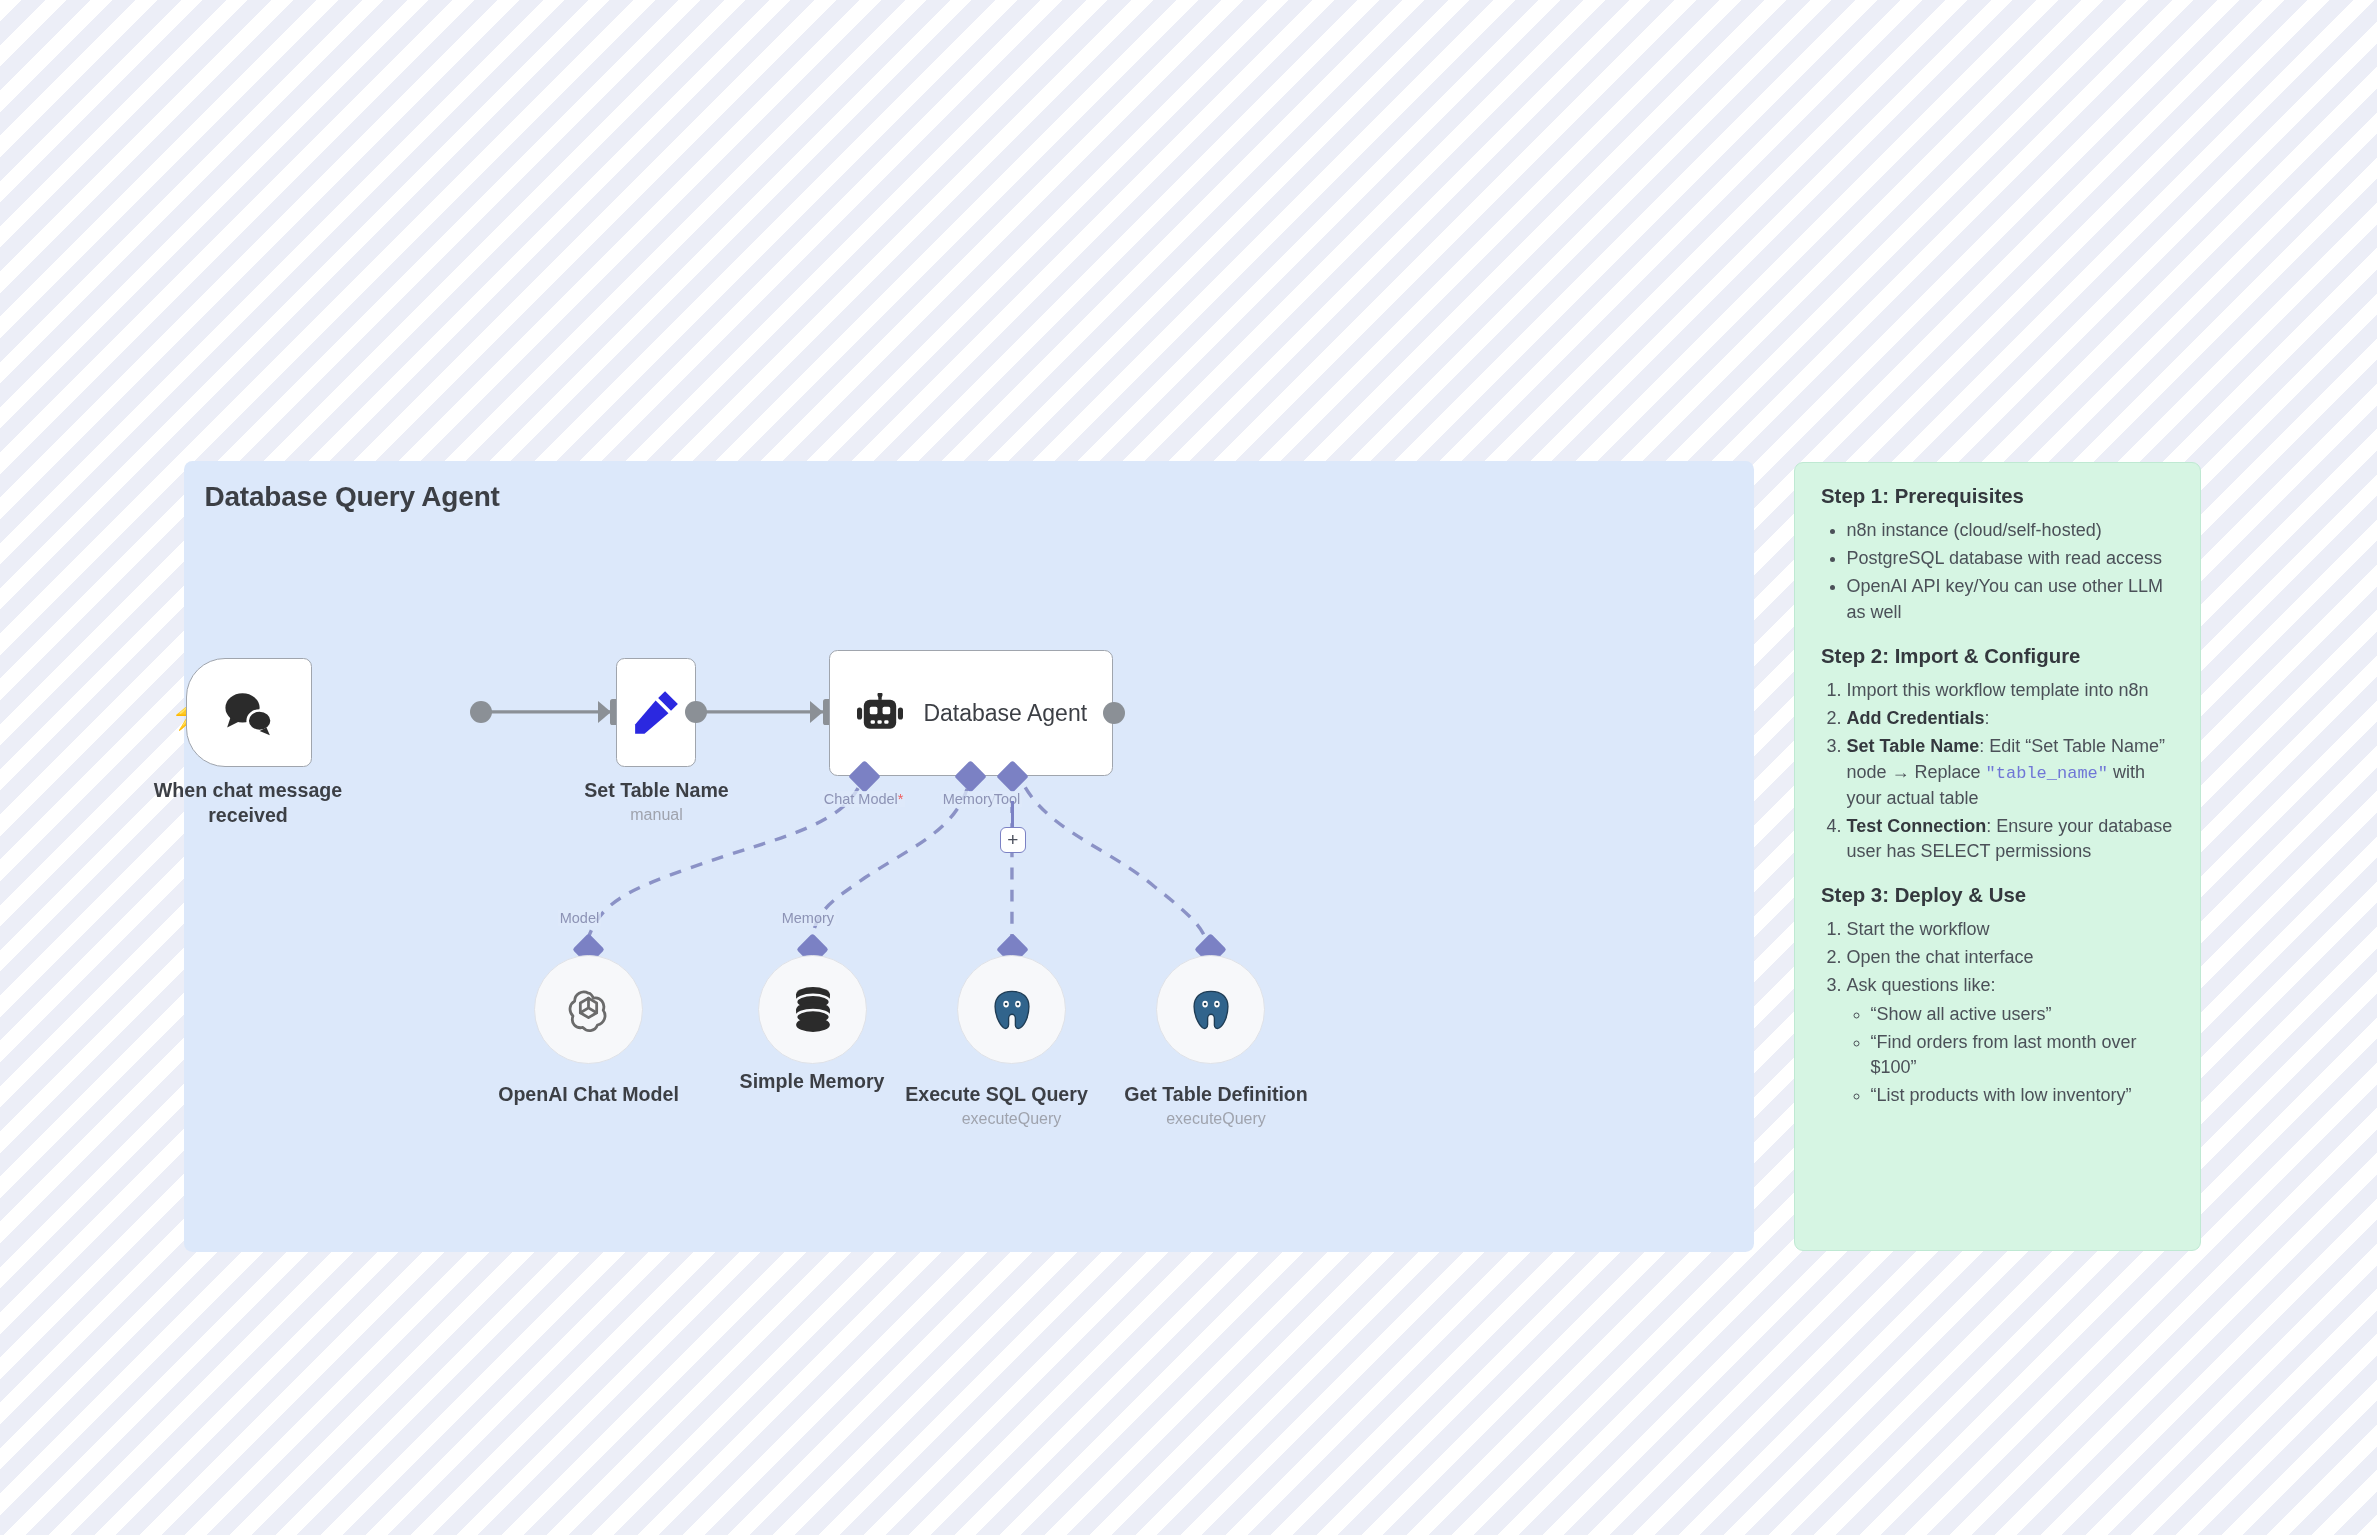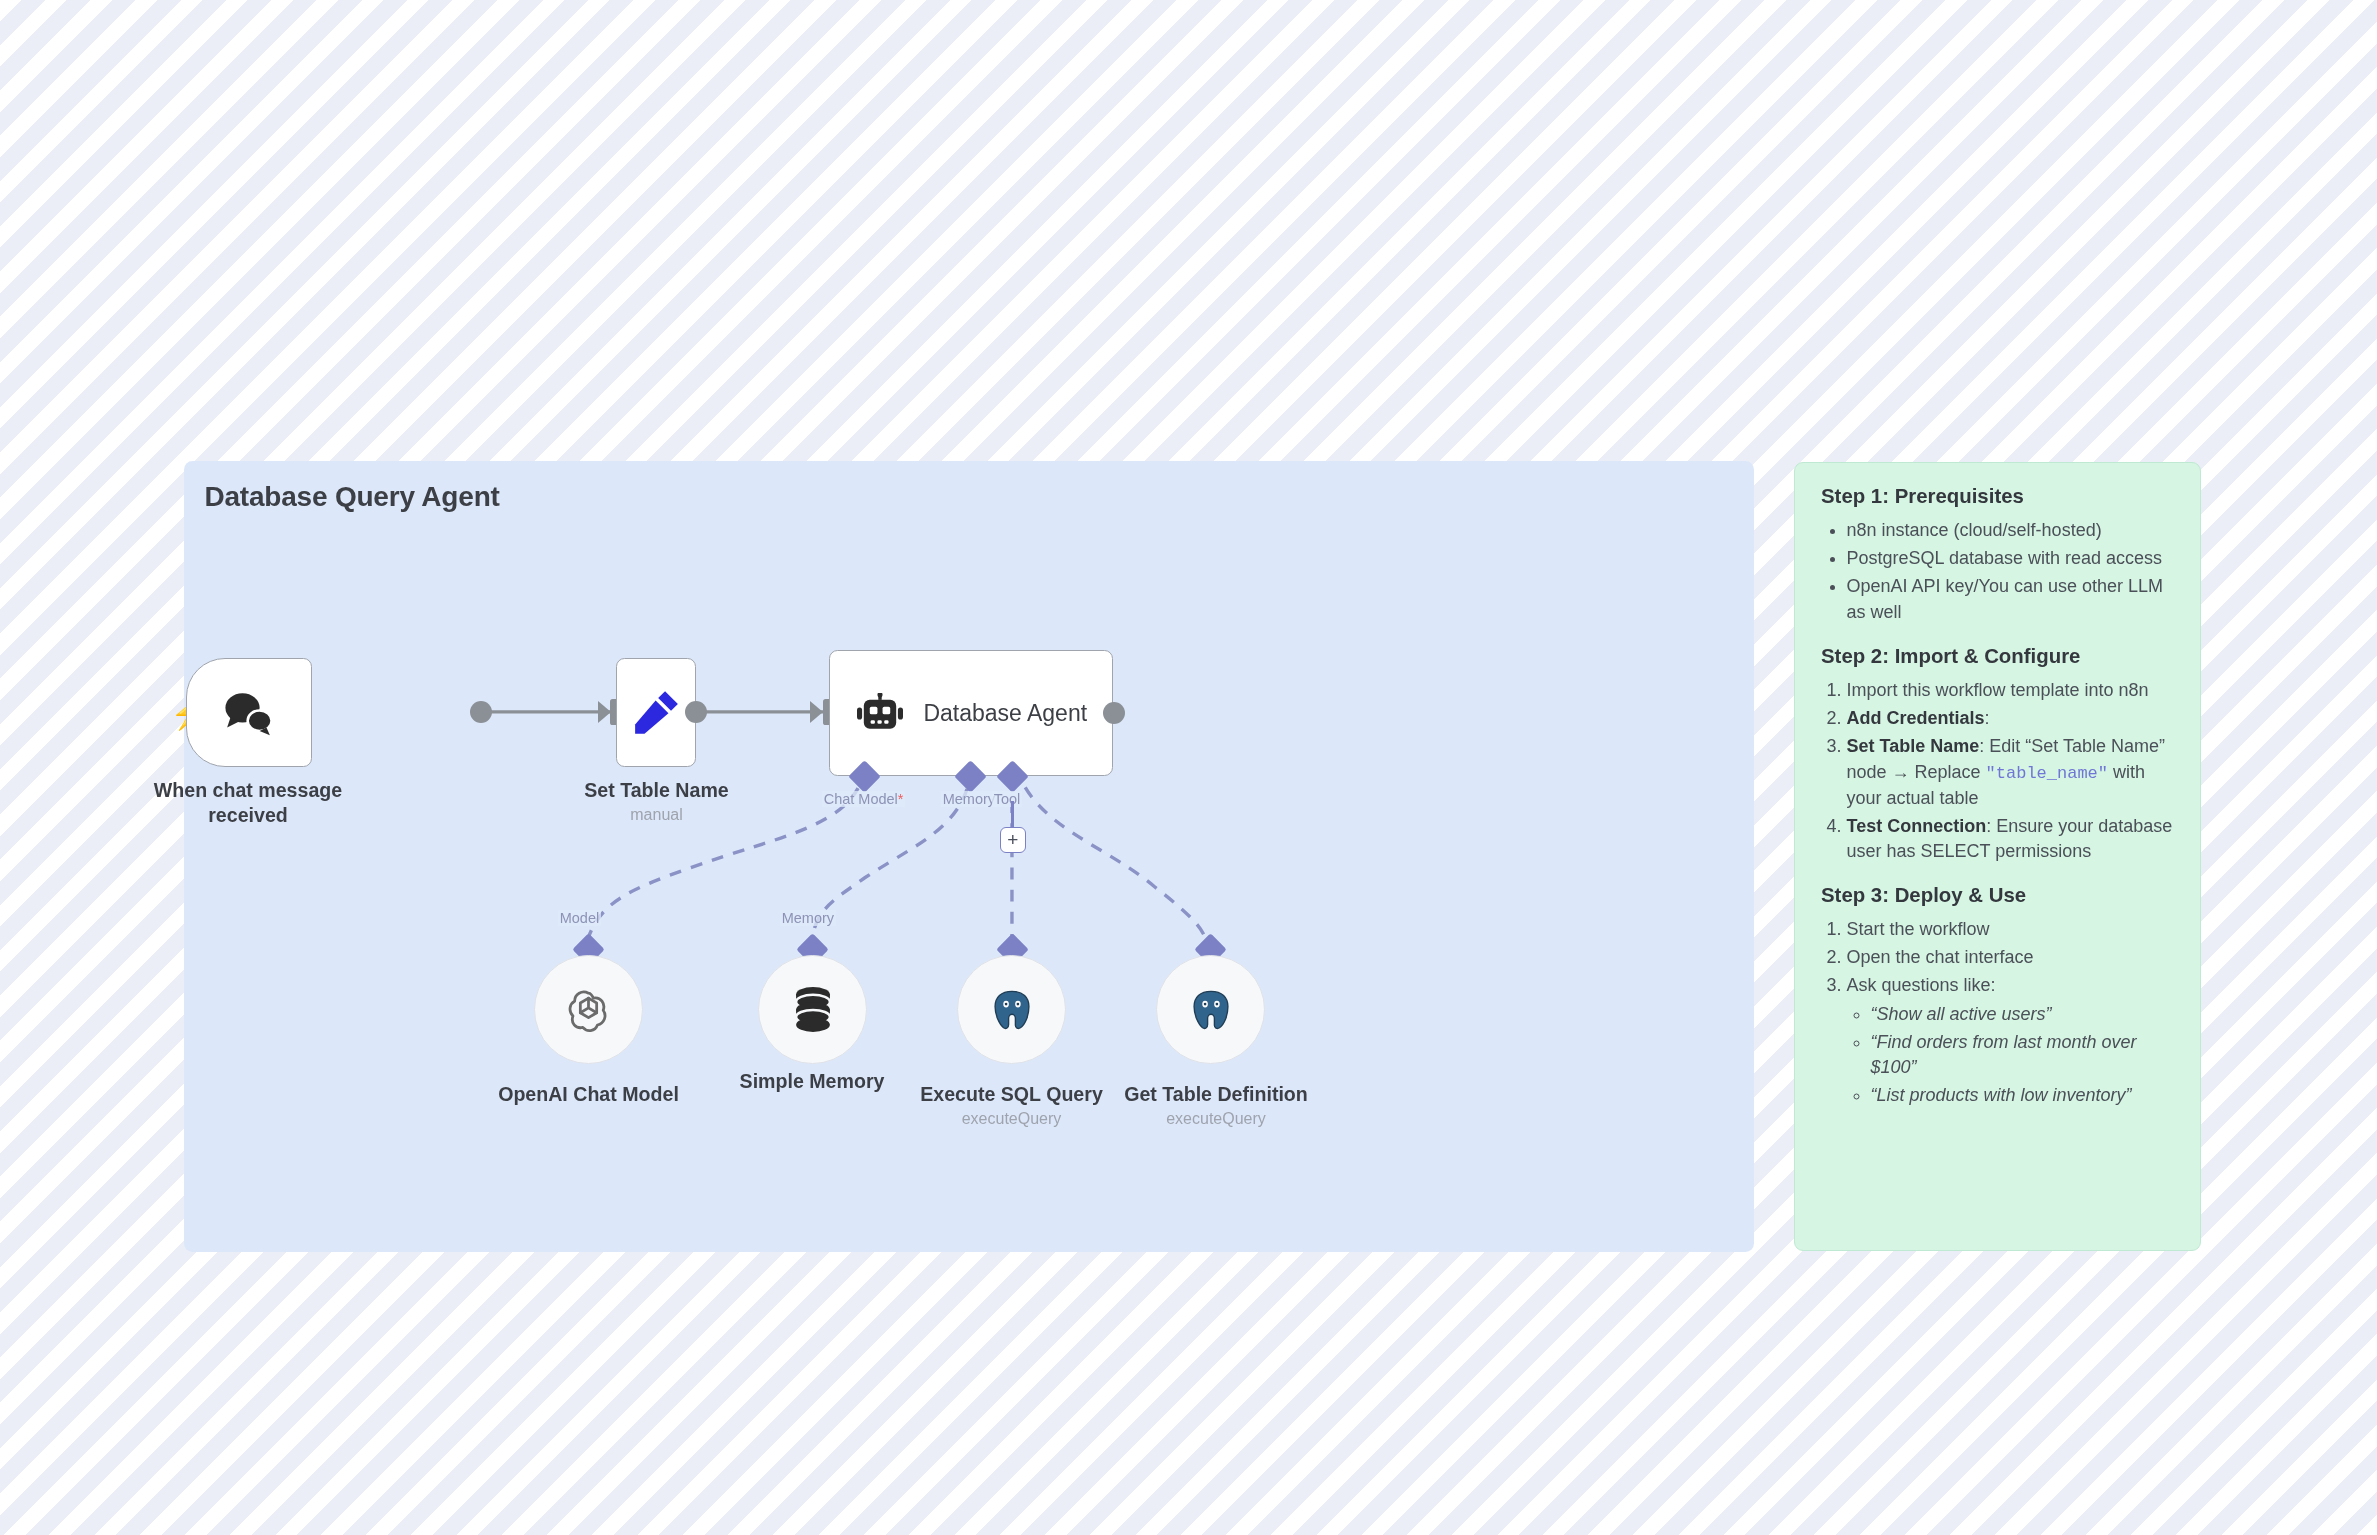--- a/index.html
+++ b/index.html
@@ -210,21 +210,21 @@
     list-style-type: circle;
     margin-top: 2.6px;
     padding-left: 24px;
   }
   #sticky-note .bold { font-weight: bold; color: #34383e; }
   #sticky-note .code {
     font-family: "Liberation Mono", monospace;
     color: #6f76d6;
     font-size: 17px;
   }
-  #sticky-note .quote { font-style: italic; }
+  #sticky-note .quote { }
 </style>
 </head>
 <body>
 
 <div id="workflow-canvas">
 
   <div id="canvas-title">Database Query Agent</div>
 
   <svg id="edge-layer" viewBox="0 0 1845 930" xmlns="http://www.w3.org/2000/svg">
 
@@ -342,21 +342,21 @@
       <svg width="44" height="44" viewBox="0 0 52 52">
         <g fill="#31648c" stroke="#1f3d55" stroke-width="1.6">
           <path d="M 26 4 C 13 4, 6 11, 6 22 C 6 32, 11 43, 16 47 C 19 49, 22 47, 22 43 L 22 36 C 22 33, 24 31, 26 31 C 28 31, 30 33, 30 36 L 30 44 C 30 47, 33 49, 36 47 C 42 43, 46 32, 46 22 C 46 11, 39 4, 26 4 Z"></path>
         </g>
         <ellipse cx="19" cy="19" rx="3.3" ry="4" fill="#ffffff"></ellipse>
         <ellipse cx="33" cy="19" rx="3.3" ry="4" fill="#ffffff"></ellipse>
         <circle cx="19" cy="19" r="1.6" fill="#1f3d55"></circle>
         <circle cx="33" cy="19" r="1.6" fill="#1f3d55"></circle>
       </svg>
     </div>
-    <div class="node-label" style="left:717px; top:621px; width:221px;">Execute SQL Query</div>
+    <div class="node-label" style="left:702px; top:621px; width:221px;">Execute SQL Query</div>
     <div class="node-sublabel" style="left:717px; top:649px; width:221px;">executeQuery</div>
   </div>
 
   <div class="node">
     <div class="diamond" style="left:1015px; top:477px;"></div>
     <div class="subnode-circle" style="left:972px; top:494px;">
       <svg width="44" height="44" viewBox="0 0 52 52">
         <g fill="#31648c" stroke="#1f3d55" stroke-width="1.6">
           <path d="M 26 4 C 13 4, 6 11, 6 22 C 6 32, 11 43, 16 47 C 19 49, 22 47, 22 43 L 22 36 C 22 33, 24 31, 26 31 C 28 31, 30 33, 30 36 L 30 44 C 30 47, 33 49, 36 47 C 42 43, 46 32, 46 22 C 46 11, 39 4, 26 4 Z"></path>
         </g>

